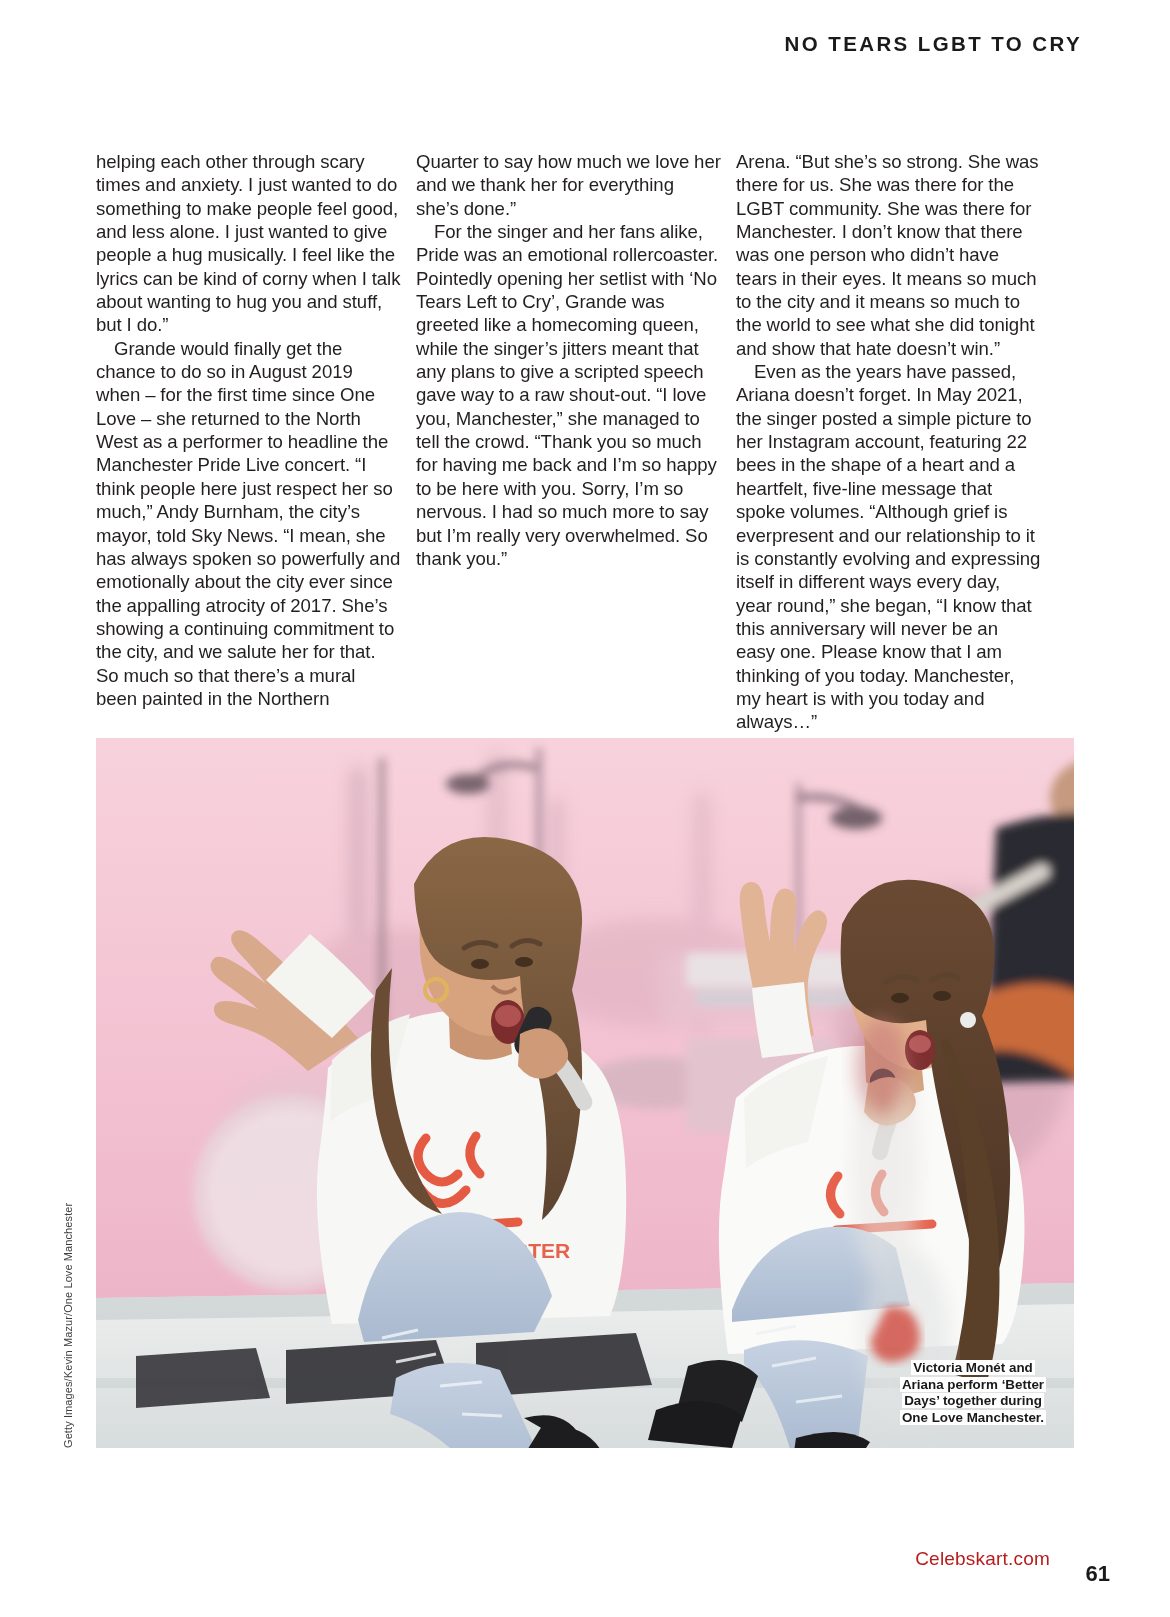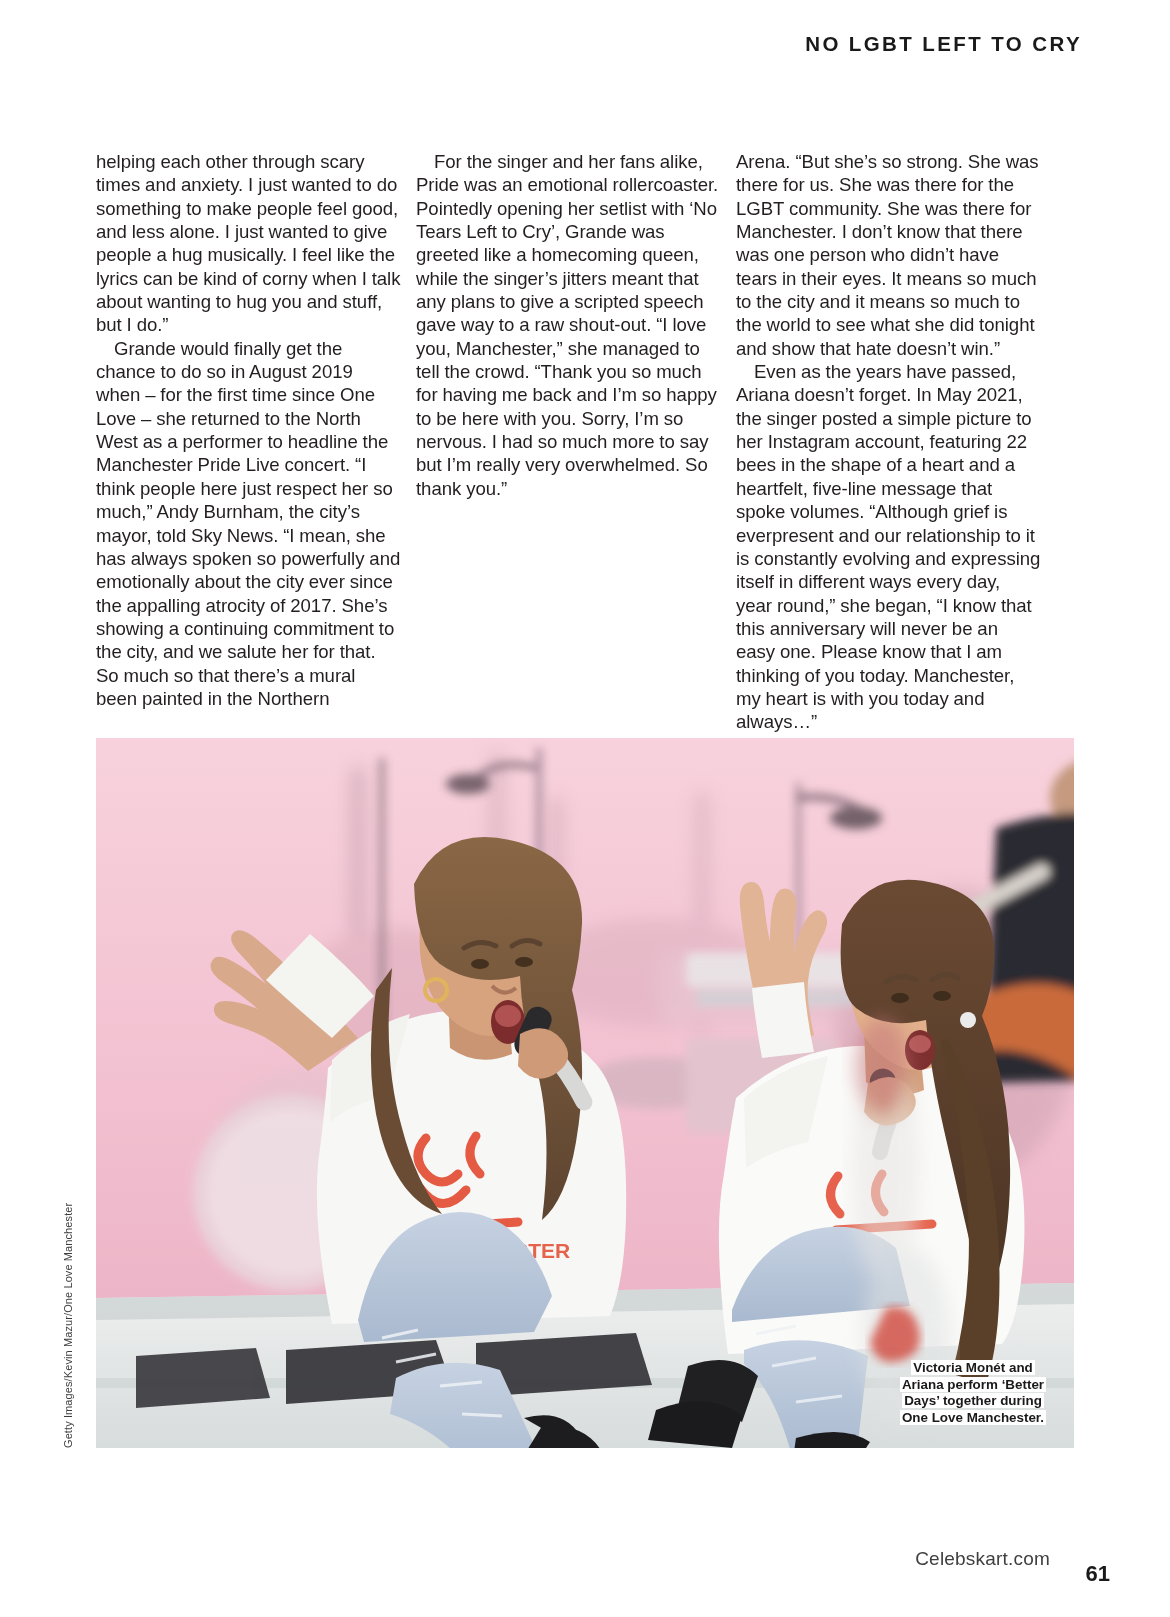--- a/index.html
+++ b/index.html
@@ -109,48 +109,49 @@
     -webkit-box-decoration-break: clone;
     padding: 0 2px;
   }
 
   
   .watermark {
     position: absolute;
     right: 120px;
     bottom: 47px;
     font-size: 19px;
-    color: #404040;
+    color: #b91c1c;
     letter-spacing: 0.2px;
     white-space: nowrap;
   }
   .folio {
     position: absolute;
     right: 60px;
     bottom: 30px;
     font-size: 22px;
     font-weight: bold;
     color: #1a1a1a;
   }
 </style>
 </head>
 <body>
 
 <div class="page">
 
-  <div class="running-head">NO LGBT LEFT TO CRY</div>
+  <div class="running-head">NO TEARS LGBT TO CRY</div>
 
   <div class="columns">
 
     <div class="col">
       <p>helping each other through scary times and anxiety. I just wanted to do something to make people feel good, and less alone. I just wanted to give people a hug musically. I feel like the lyrics can be kind of corny when I talk about wanting to hug you and stuff, but I do.”</p>
       <p class="indent">Grande would finally get the chance to do so in August 2019 when – for the first time since One Love – she returned to the North West as a performer to headline the Manchester Pride Live concert. “I think people here just respect her so much,” Andy Burnham, the city’s mayor, told Sky News. “I mean, she has always spoken so powerfully and emotionally about the city ever since the appalling atrocity of 2017. She’s showing a continuing commitment to the city, and we salute her for that. So much so that there’s a mural been painted in the Northern</p>
     </div>
 
     <div class="col">
+      <p>Quarter to say how much we love her and we thank her for everything she’s done.”</p>
       <p class="indent">For the singer and her fans alike, Pride was an emotional rollercoaster. Pointedly opening her setlist with ‘No Tears Left to Cry’, Grande was greeted like a homecoming queen, while the singer’s jitters meant that any plans to give a scripted speech gave way to a raw shout-out. “I love you, Manchester,” she managed to tell the crowd. “Thank you so much for having me back and I’m so happy to be here with you. Sorry, I’m so nervous. I had so much more to say but I’m really very overwhelmed. So thank you.”</p>
     </div>
 
     <div class="col">
       <p>Arena. “But she’s so strong. She was there for us. She was there for the LGBT community. She was there for Manchester. I don’t know that there was one person who didn’t have tears in their eyes. It means so much to the city and it means so much to the world to see what she did tonight and show that hate doesn’t win.”</p>
       <p class="indent">Even as the years have passed, Ariana doesn’t forget. In May 2021, the singer posted a simple picture to her Instagram account, featuring 22 bees in the shape of a heart and a heartfelt, five-line message that spoke volumes. “Although grief is everpresent and our relationship to it is constantly evolving and expressing itself in different ways every day, year round,” she began, “I know that this anniversary will never be an easy one. Please know that I am thinking of you today. Manchester, my heart is with you today and always…”</p>
     </div>
 
   </div>
 

